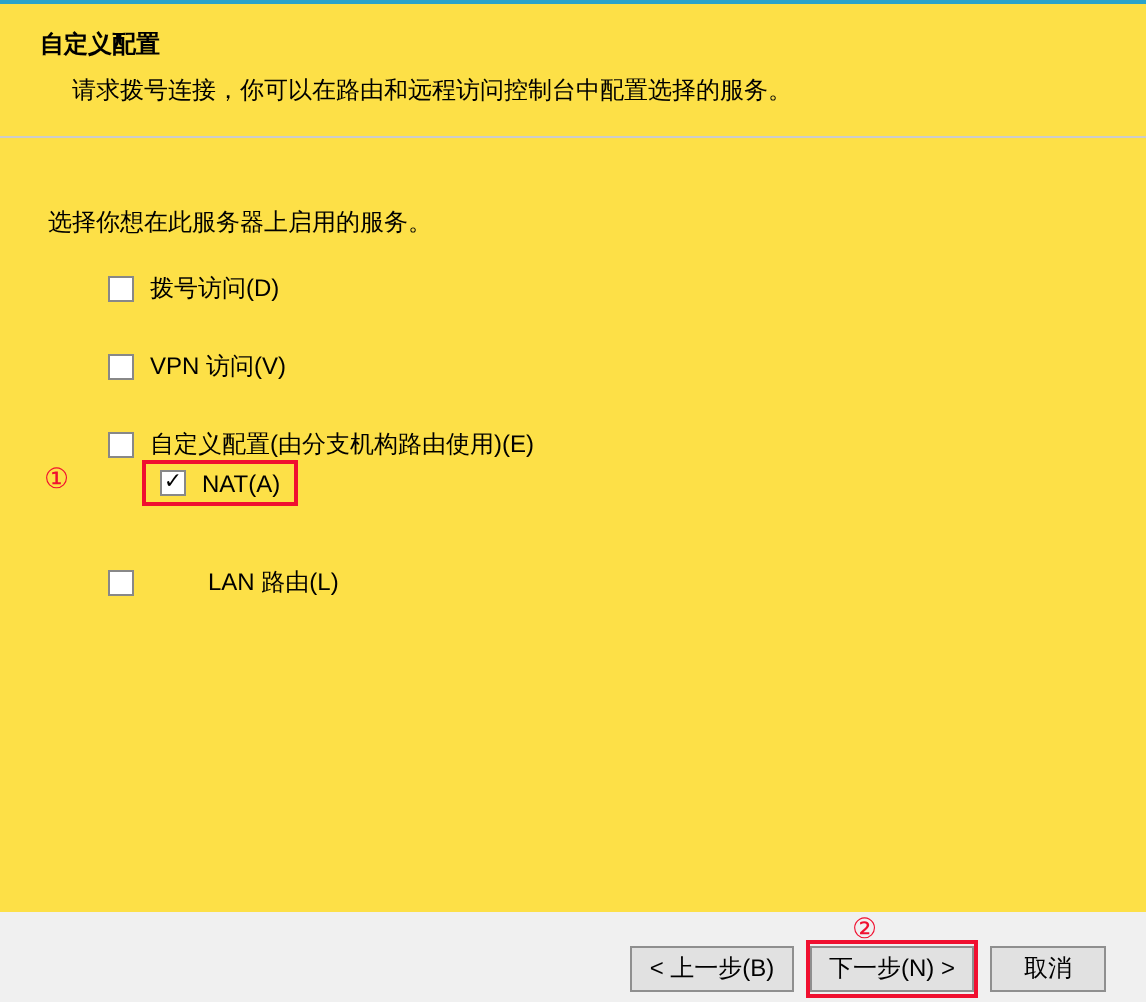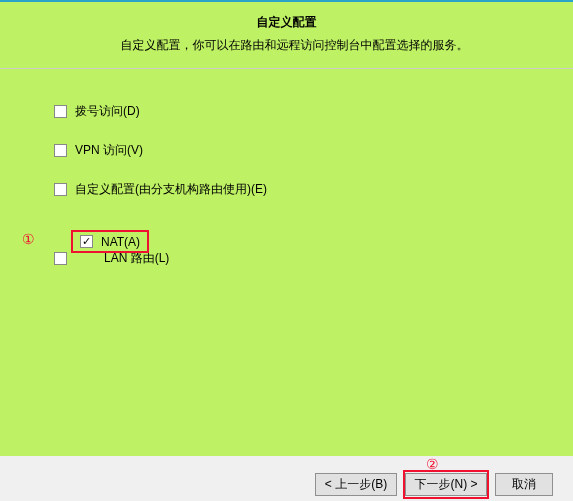--- a/index.html
+++ b/index.html
@@ -11,24 +11,23 @@
     font-size: 12px;
     background: #f0f0f0;
     position: relative;
     color: #000;
   }
   .top-bar {
     height: 2px;
     background: #2aa3c9;
   }
   .content-area {
-    background: #bef264;
+    background: #fde047;
     height: 460px;
     position: relative;
-    text-align: center;
   }
   .header {
     padding: 12px 20px 14px 20px;
     border-bottom: 1px solid #ccc;
   }
   .title {
     font-weight: bold;
     font-size: 12px;
   }
   .subtitle {
@@ -140,24 +139,25 @@
 </style>
 </head>
 <body>
 
 <div class="top-bar"></div>
 
 <div class="content-area">
 
   <div class="header">
     <div class="title">自定义配置</div>
-    <div class="subtitle">自定义配置，你可以在路由和远程访问控制台中配置选择的服务。</div>
+    <div class="subtitle">请求拨号连接，你可以在路由和远程访问控制台中配置选择的服务。</div>
   </div>
 
   <div class="main">
+    <div class="prompt">选择你想在此服务器上启用的服务。</div>
 
     <div class="option-row">
       <span class="checkbox"></span>
       <span class="option-label">拨号访问(D)</span>
     </div>
 
     <div class="option-row">
       <span class="checkbox"></span>
       <span class="option-label">VPN 访问(V)</span>
     </div>

